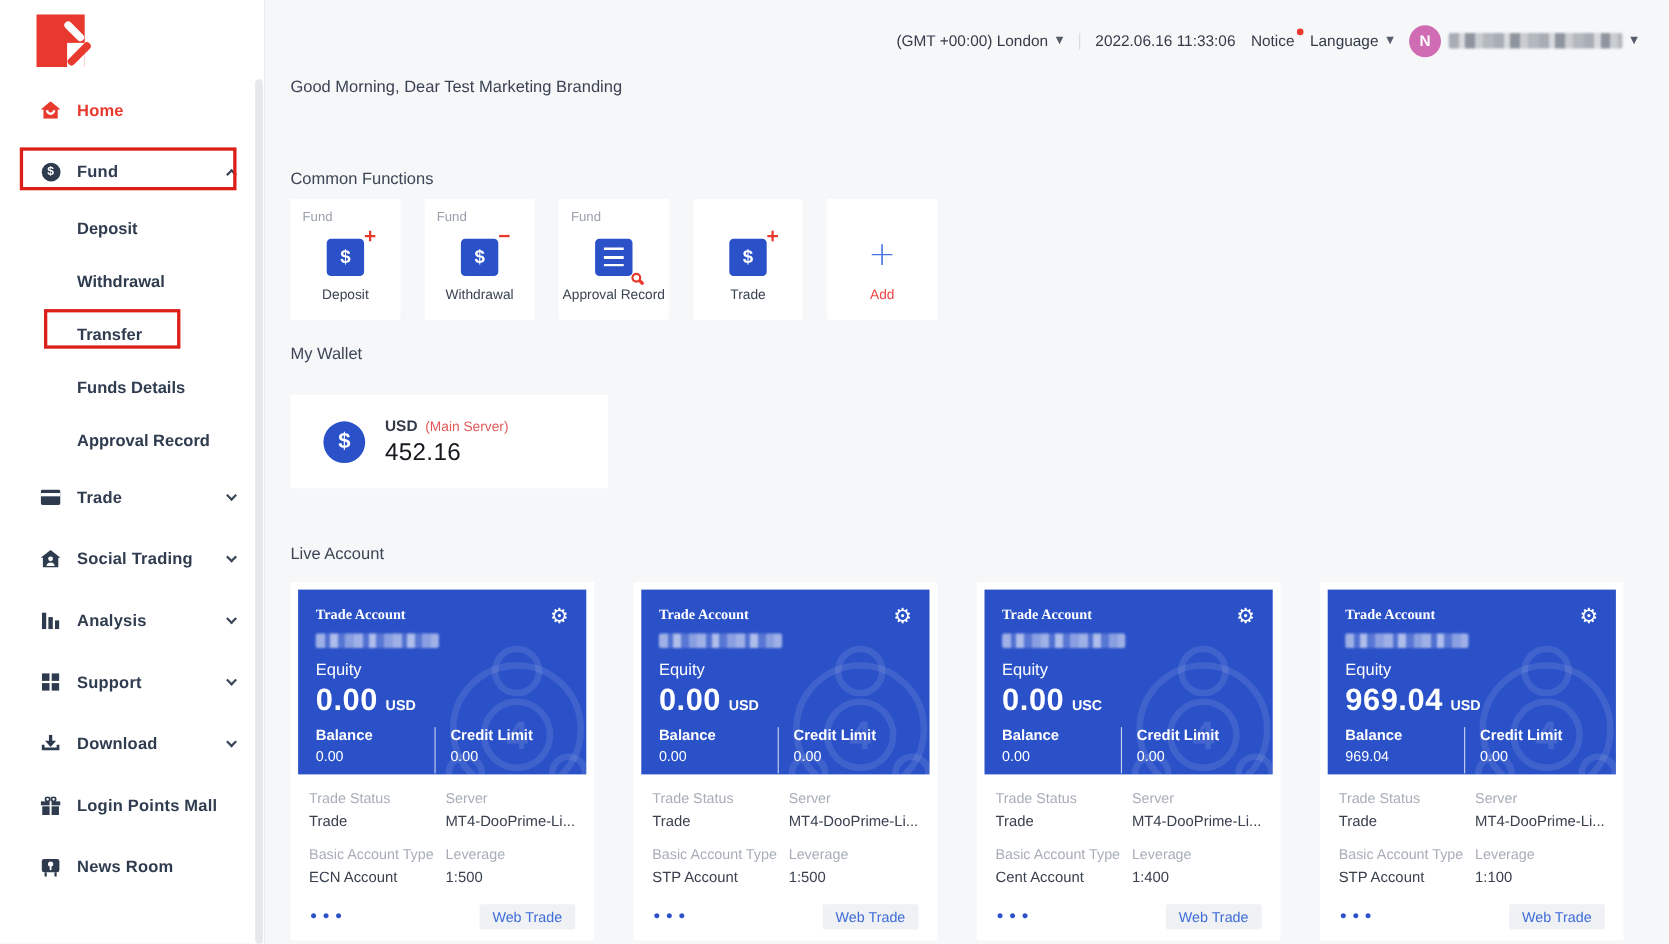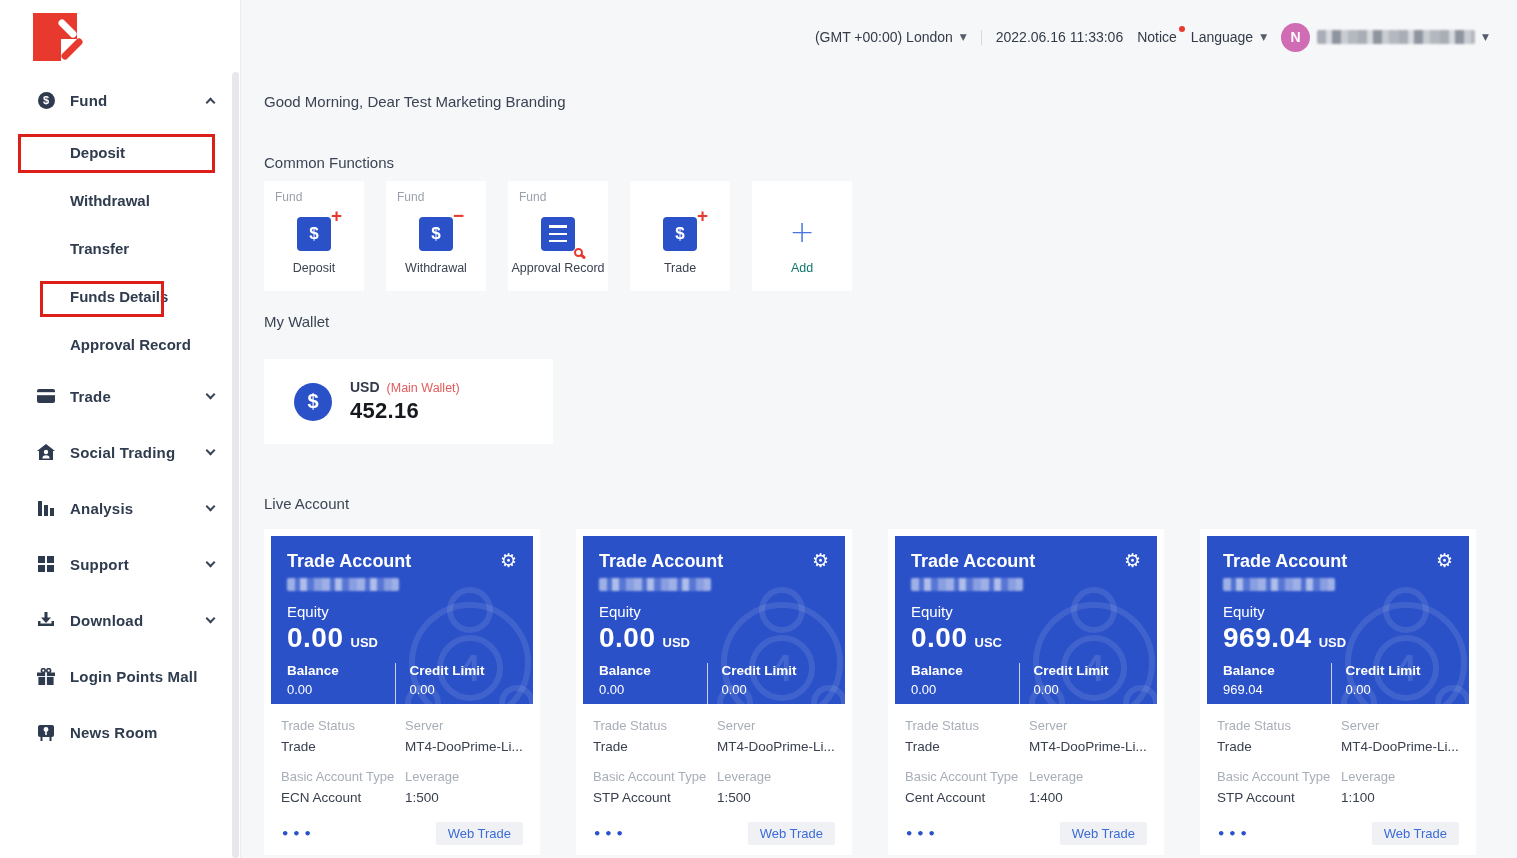--- a/index.html
+++ b/index.html
@@ -30,54 +30,54 @@
   .caret { font-size:9px; color:#555d6b; }
   .tb-divider { width:1px; height:15px; background:#d7dade; }
   #notice-wrap { position:relative; cursor:pointer; }
   #notice-dot { position:absolute; top:-3px; right:-8px; width:6px; height:6px; background:#e8392e; border-radius:50%; }
   #avatar { width:29px; height:29px; border-radius:50%; background:#cf6cb4; color:#fff; font-size:14px; font-weight:700; display:flex; align-items:center; justify-content:center; }
   .blur-name { width:158px; height:14px; border-radius:2px; filter:blur(1px);
     background:repeating-linear-gradient(90deg,#a9adb5 0 9px,#d6d9dd 9px 15px,#8f959f 15px 24px,#c9ccd1 24px 31px,#b4b8bf 31px 41px); }
 
   
   #main { position:absolute; left:240px; top:0; right:0; bottom:0; }
-  #greeting { position:absolute; top:93px; left:24px; font-size:15px; color:#3a4254; }
+  #greeting { position:absolute; top:71px; left:24px; font-size:15px; color:#3a4254; }
   .sec-title { position:absolute; left:24px; font-size:15px; color:#3b4556; font-weight:500;text-align:right; }
   #cf-title { top:154px; }
   #wallet-title { top:313px; }
   #la-title { top:495px; }
 
   
   #cf-row { position:absolute; top:181px; left:24px; display:flex; gap:22px; }
   .cf-card { width:100px; height:110px; background:#fff; position:relative; text-align:center; cursor:pointer; border-radius:1px; }
   .cf-cat { position:absolute; top:9px; left:11px; font-size:12px; color:#9aa1ac; }
   .fn-icon { width:34px; height:34px; background:#2a51c8; border-radius:4px; margin:36px auto 0; position:relative; color:#fff; font-size:17px; font-weight:700; display:flex; align-items:center; justify-content:center; }
   .fn-badge { position:absolute; top:-12px; right:-11px; font-size:19px; font-weight:700; color:#e8392e; }
   .fn-icon.doc::before { content:""; position:absolute; left:8px; right:8px; top:8px; height:17px;
     background:repeating-linear-gradient(#fff 0 2.5px, transparent 2.5px 7.5px); }
   .mag { position:absolute; right:-8px; bottom:-6px; width:9px; height:9px; border:2.5px solid #e8392e; border-radius:50%; background:transparent; }
   .mag::after { content:""; position:absolute; width:6px; height:2.5px; background:#e8392e; transform:rotate(42deg); right:-5px; bottom:-2px; border-radius:2px; }
   .cf-label { position:absolute; bottom:16px; left:0; right:0; font-size:12.5px; color:#3b4252; }
   .add-plus { margin:32px auto 0; font-size:30px; font-weight:300; color:#4a74e0; line-height:38px; }
-  .cf-card.add .cf-label { color:#0f766e; }
+  .cf-card.add .cf-label { color:#ef4444; }
 
   
   #wallet-card { position:absolute; top:359px; left:24px; width:289px; height:85px; background:#fff; display:flex; align-items:center; padding-left:30px; }
   .wallet-ic { width:38px; height:38px; border-radius:50%; background:#2a51c8; color:#fff; font-size:20px; font-weight:700; display:flex; align-items:center; justify-content:center; margin-right:18px; }
   .wallet-cur-row { display:flex; align-items:baseline; gap:7px; }
   .wallet-cur { font-size:14px; font-weight:700; color:#333b4a; }
   .wallet-tag { font-size:12.5px; color:#e25b5b; }
-  .wallet-amt { font-size:22px; font-weight:700; color:#15181d; margin-top:3px; letter-spacing:.3px; }
+  .wallet-amt { font-size:22px; font-weight:400; color:#15181d; margin-top:3px; letter-spacing:.3px; }
 
   
   #la-row { position:absolute; top:529px; left:24px; display:flex; gap:36px; }
   .la-card { width:276px; background:#fff; padding:7px 7px 0; }
   .la-blue { position:relative; background:#2a51c8; color:#fff; height:168px; padding:15px 16px 0; overflow:hidden; }
   .la-head { display:flex; justify-content:space-between; align-items:flex-start; position:relative; z-index:2; }
-  .la-title { font-size:18px; font-weight:600; }
+  .la-title { font-size:13px; font-weight:600;font-family:Liberation Serif, serif; }
   .gear { font-size:19px; line-height:19px; color:#fff; cursor:pointer; }
   .blur-acct { width:112px; height:13px; margin-top:6px; border-radius:2px; filter:blur(1px); position:relative; z-index:2;
     background:repeating-linear-gradient(90deg,rgba(255,255,255,.55) 0 8px,rgba(255,255,255,.18) 8px 13px,rgba(255,255,255,.62) 13px 20px,rgba(255,255,255,.22) 20px 27px,rgba(255,255,255,.45) 27px 35px); }
   .eq-label { font-size:15px; margin-top:12px; position:relative; z-index:2; }
   .eq-row { display:flex; align-items:baseline; gap:7px; margin-top:2px; position:relative; z-index:2; }
   .eq-val { font-size:28px; font-weight:700; letter-spacing:.5px; }
   .eq-cur { font-size:13px; font-weight:700; }
   .bc-row { display:flex; margin-top:9px; position:relative; z-index:2; }
   .bc-col { width:118px; }
   .bc-div { width:1px; background:rgba(255,255,255,.75); height:42px; margin-right:14px; }
@@ -101,20 +101,29 @@
   <div class="logo-box">
     <svg width="58" height="48" viewBox="0 0 58 48">
       <rect x="0" y="0" width="44" height="48" fill="#e8392e"></rect>
       <rect x="28" y="26" width="16" height="22" fill="#ffffff"></rect>
       <line x1="29" y1="10" x2="40" y2="21" stroke="#ffffff" stroke-width="7" stroke-linecap="round"></line>
       <line x1="32" y1="43" x2="46" y2="29" stroke="#e8392e" stroke-width="7" stroke-linecap="round"></line>
     </svg>
   </div>
 
   <nav>
+    <div class="nav-item active">
+      <span class="ic">
+        <svg width="18" height="16" viewBox="0 0 18 16">
+            <path d="M9 0 L18 7.5 H15.5 V16 H2.5 V7.5 H0 Z" fill="#e8392e"></path>
+            <path d="M5.8 8.2 a3.2 3.2 0 0 0 6.4 0" fill="none" stroke="#fff" stroke-width="2.2"></path>
+          </svg>
+      </span>
+      <span class="nav-label">Home</span>
+    </div>
 
     <div class="nav-item">
       <span class="ic">
           <span class="fund-circle">$</span>
         </span>
       <span class="nav-label">Fund</span>
       <span class="chev up"></span>
     </div>
 
     <div class="sub-item">Deposit</div>
@@ -284,21 +293,21 @@
       <div class="cf-label">Add</div>
     </div>
   </div>
 
   <div class="sec-title" id="wallet-title">My Wallet</div>
   <div id="wallet-card">
     <span class="wallet-ic">$</span>
     <div>
       <div class="wallet-cur-row">
         <span class="wallet-cur">USD</span>
-        <span class="wallet-tag">(Main Wallet)</span>
+        <span class="wallet-tag">(Main Server)</span>
       </div>
       <div class="wallet-amt">452.16</div>
     </div>
   </div>
 
   <div class="sec-title" id="la-title">Live Account</div>
   <div id="la-row">
 
     <div class="la-card">
       <div class="la-blue">

